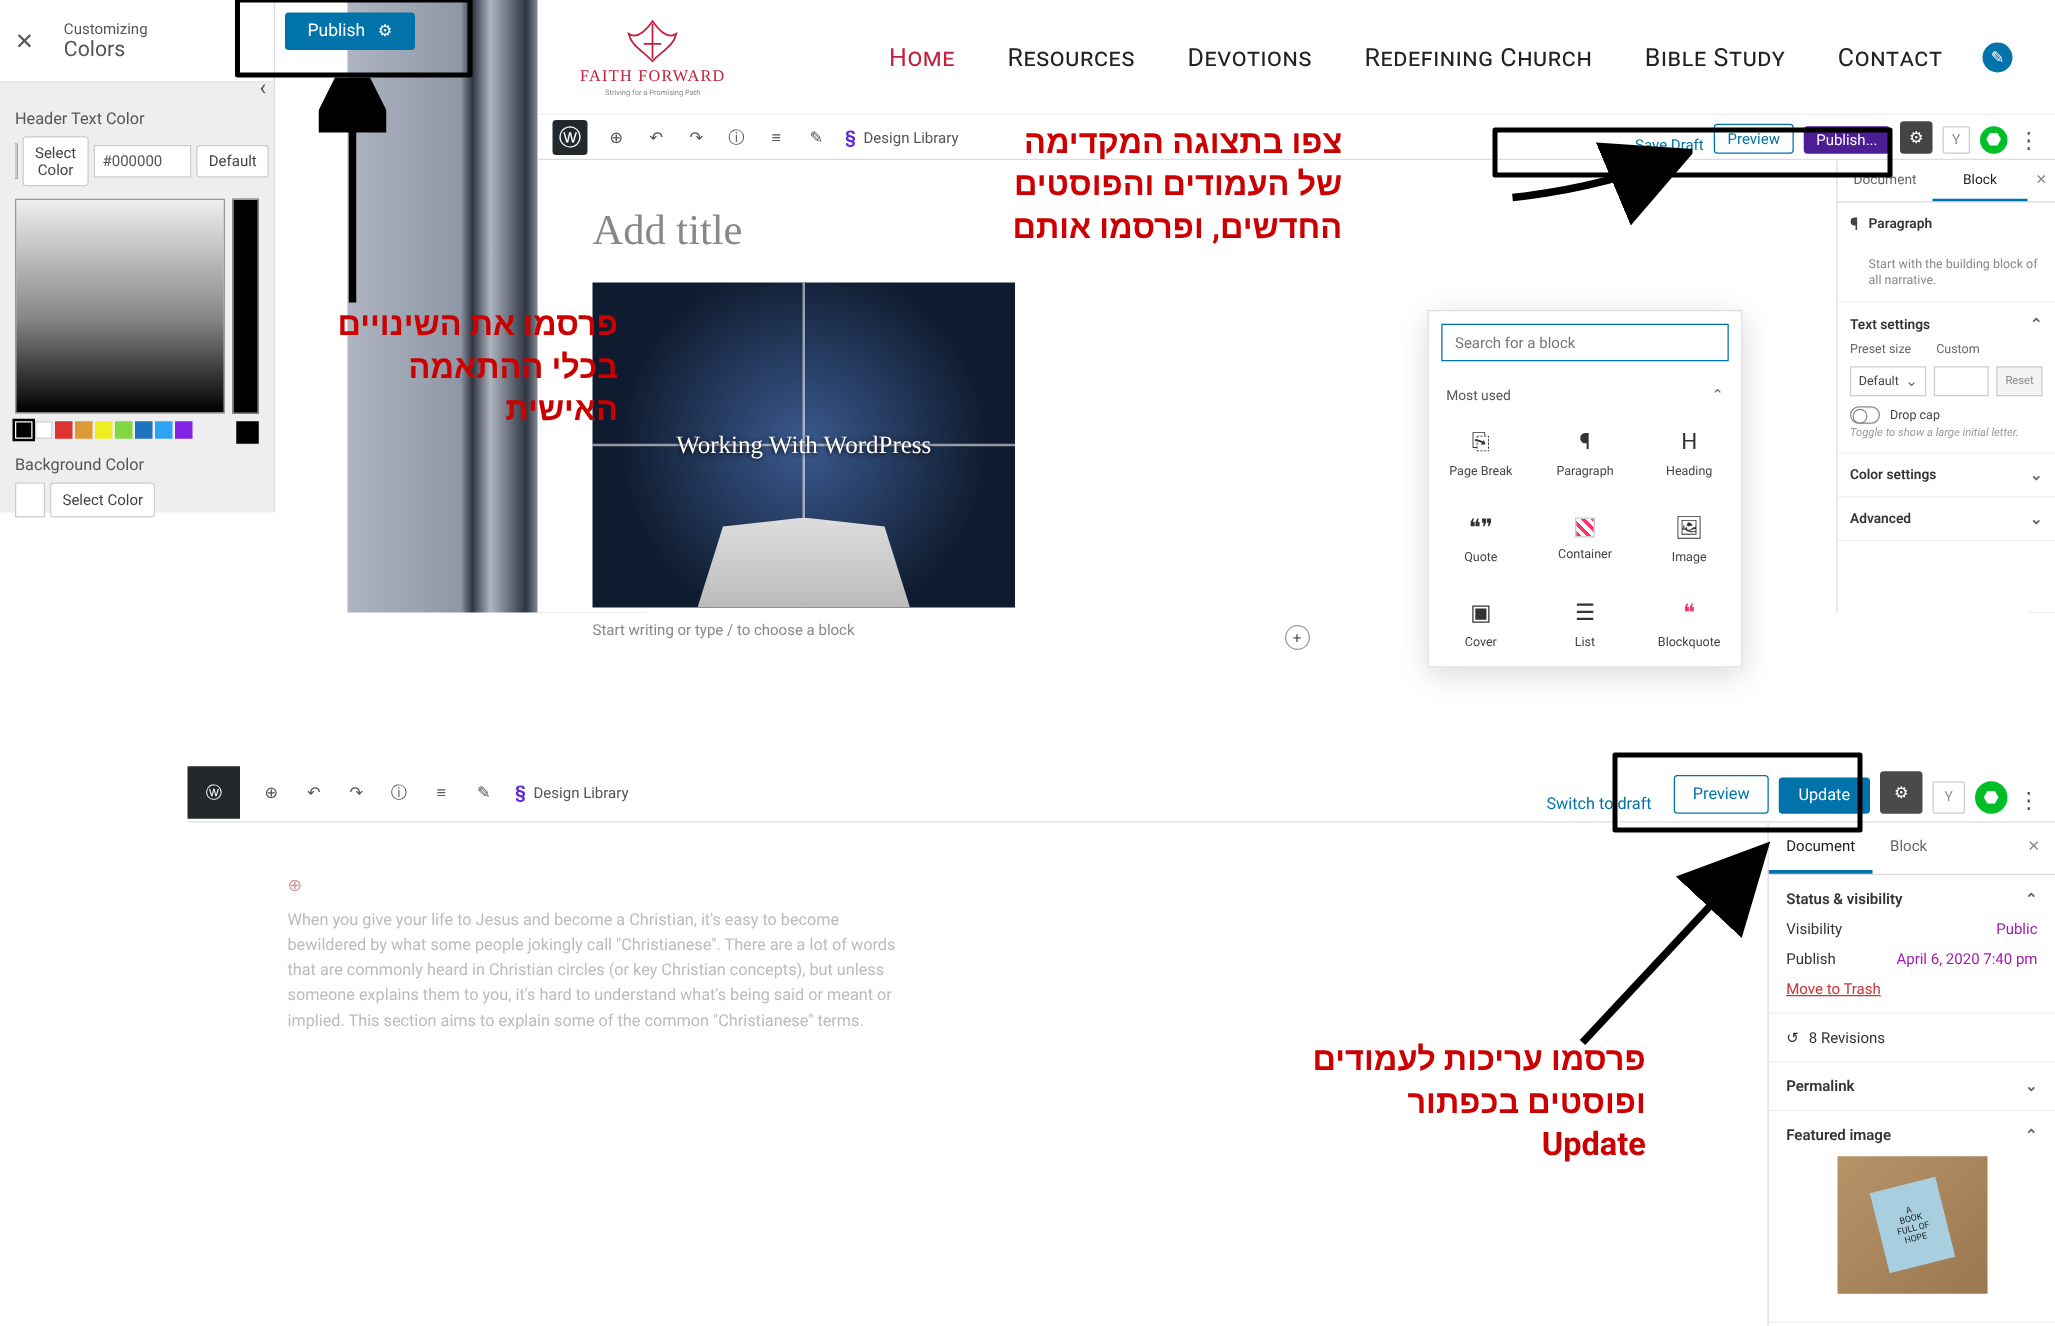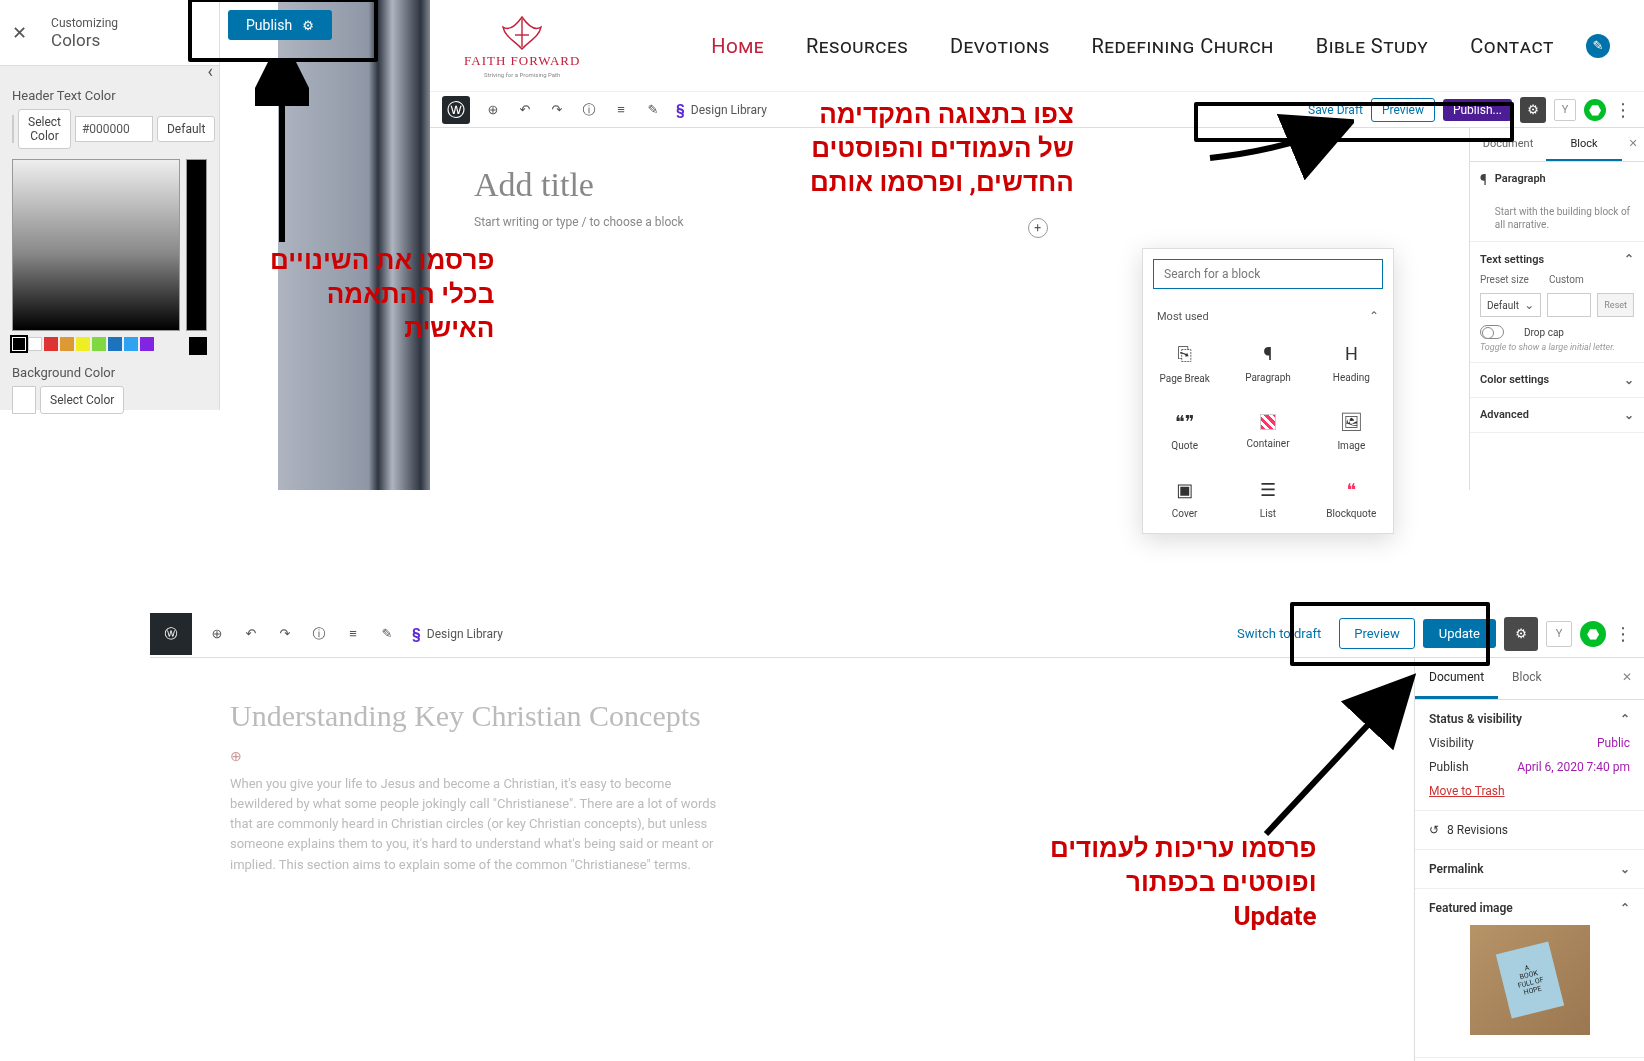--- a/index.html
+++ b/index.html
@@ -48,21 +48,21 @@
 .logo-txt{font-size:13px;color:#c2203c;font-family:"Times New Roman",serif;letter-spacing:1px}
 .logo-sub{font-size:6px;color:#888}
 .nav{margin-left:auto;display:flex;gap:42px;font-family:"Times New Roman",serif;font-size:20px;font-variant:small-caps;letter-spacing:0.5px;color:#222}
 .nav .active{color:#c2203c}
 .edit-bubble{background:#0073aa;color:#fff;width:24px;height:24px;border-radius:50%;display:flex;align-items:center;justify-content:center;margin-left:20px;font-size:13px}
 .ed-toolbar{height:36px;display:flex;align-items:center;gap:14px;padding:0 12px;border-bottom:1px solid #ddd;color:#444}
 .wp-logo{width:28px;height:28px;background:#23282d;border-radius:3px;display:flex;align-items:center;justify-content:center;color:#fff;font-size:18px}
 .tbicon{width:18px;height:18px;display:flex;align-items:center;justify-content:center;color:#555}
 .design-lib{display:flex;align-items:center;gap:6px;font-size:12px;color:#555}
 .dl-s{font-weight:700;color:#5f2bd6;font-size:14px}
-.ed-right{margin-left:auto;display:flex;align-items:center;gap:8px}
+.ed-right{margin-left:auto;display:flex;align-items:flex-end;gap:8px}
 .save-draft{color:#0073aa;font-size:12px}
 .prev-btn{border:1px solid #0073aa;color:#0073aa;padding:4px 10px;border-radius:3px;font-size:12px}
 .pub-b{background:#4c1d95;color:#fff;padding:4px 10px;border-radius:3px;font-size:12px}
 .gear-b{background:#444;color:#fff;width:26px;height:26px;display:flex;align-items:center;justify-content:center;border-radius:3px}
 .yoast{border:1px solid #ccc;width:22px;height:22px;font-size:11px;display:flex;align-items:center;justify-content:center;color:#888;border-radius:2px}
 .jp{width:22px;height:22px;background:#00be28;border-radius:50%;display:flex;align-items:center;justify-content:center;color:#fff;font-size:14px}
 .vdots{font-size:18px;color:#555}
 .frame2{position:absolute;right:130px;top:102px;width:320px;height:40px;border:4px solid #000;border-radius:2px}
 
 .ed-main{display:flex;height:calc(100% - 128px)}
@@ -95,21 +95,21 @@
 .side-block .t{font-size:11px;color:#333;font-weight:600;display:flex;justify-content:space-between;align-items:center}
 .side-block .d{font-size:10px;color:#888;margin-top:20px;line-height:1.3}
 .para-row{display:flex;align-items:flex-start;gap:8px}
 .para-ico{font-size:14px;color:#444}
 .preset-row{display:flex;gap:6px;margin-top:8px}
 .preset{border:1px solid #ccc;flex:1;padding:4px 6px;font-size:10px;display:flex;justify-content:space-between;align-items:center}
 .custom-in{width:44px;border:1px solid #ccc;padding:4px;font-size:10px}
 .reset-b{border:1px solid #ccc;font-size:9px;padding:4px 6px;background:#f4f4f4;color:#888}
 .toggle{width:24px;height:14px;border:1px solid #888;border-radius:8px;position:relative;display:inline-block}
 .toggle::after{content:"";position:absolute;left:1px;top:1px;width:10px;height:10px;background:#fff;border:1px solid #888;border-radius:50%}
-.dc-row{display:flex;align-items:center;gap:20px;margin-top:8px;font-size:10px}
+.dc-row{display:flex;align-items:center;gap:8px;margin-top:8px;font-size:10px}
 .hint{font-size:9px;color:#999;font-style:italic;margin-top:3px}
 .sec-row{padding:10px;border-bottom:1px solid #eee;display:flex;justify-content:space-between;font-size:11px;color:#333;font-weight:600}
 
 
 .ann{position:absolute;color:#c00;font-weight:700;font-size:26px;text-align:right;line-height:1.3;direction:rtl;white-space:pre}
 .arrow{position:absolute;pointer-events:none}
 
 
 .ed2{left:150px;top:610px;width:1494px;height:451px;background:#fff}
 .ed2 .ed-toolbar{height:48px;padding-left:0}
@@ -241,20 +241,25 @@
       <span class="yoast">Y</span>
       <span class="jp">⬣</span>
       <span class="vdots">⋮</span>
     </div>
   </div>
   <div class="frame2"></div>
 
   <div class="ed-main">
     <div class="ed-canvas">
       <div class="addtitle">Add title</div>
+      <div class="hero">
+        <div class="flare"></div>
+        <div class="book"></div>
+        <div class="hero-title">Working With WordPress</div>
+      </div>
       <div style="display:flex;align-items:center;gap:12px">
         <div class="start-writing">Start writing or type / to choose a block</div>
         <div class="add-circle">+</div>
       </div>
     </div>
 
     <div class="ed-side">
       <div class="ed-tabs">
         <div class="ed-tab">Document</div>
         <div class="ed-tab active">Block</div>
@@ -372,21 +377,20 @@
       <span class="gear2">⚙</span>
       <span class="yoast" style="width:26px;height:26px">Y</span>
       <span class="jp" style="width:26px;height:26px">⬣</span>
       <span class="vdots">⋮</span>
     </div>
   </div>
   <div class="frame3"></div>
 
   <div class="ed2-main">
     <div class="ed2-canvas">
-      <div class="cc-sub">Understanding Key Christian Concepts</div>
       <div class="cc-plus">⊕</div>
       <div class="cc-body">When you give your life to Jesus and become a Christian, it's easy to become bewildered by what some people jokingly call "Christianese". There are a lot of words that are commonly heard in Christian circles (or key Christian concepts), but unless someone explains them to you, it's hard to understand what's being said or meant or implied. This section aims to explain some of the common "Christianese" terms.</div>
     </div>
 
     <div class="ed2-side">
       <div class="s2-tabs">
         <div class="s2-tab active">Document</div>
         <div class="s2-tab">Block</div>
         <div class="s2-x">✕</div>
       </div>

